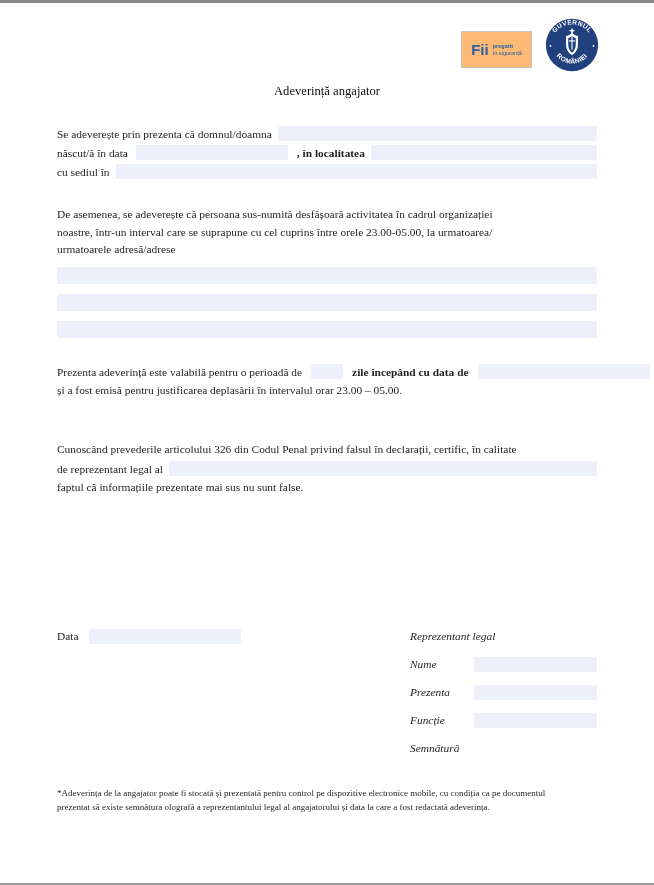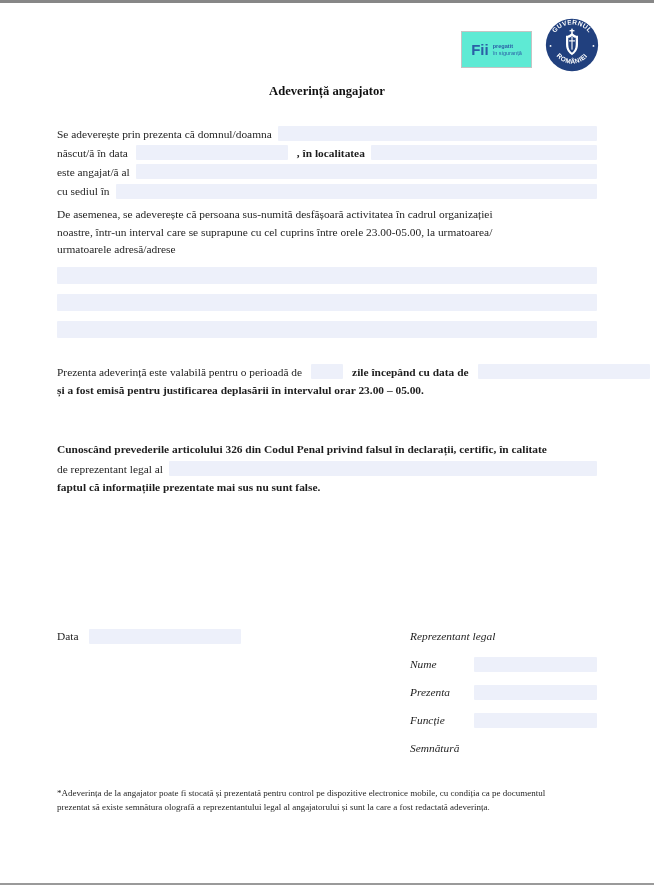--- a/index.html
+++ b/index.html
@@ -7,45 +7,45 @@
     position:relative; width:654px; height:885px; background:#ffffff;
     overflow:hidden; font-family:"Liberation Serif", serif;
     font-size:11.4px; color:#1e1e1e;
   }
   .edge-top   { position:absolute; top:0; left:0; right:0; height:3px; background:#878787; }
   .edge-bottom{ position:absolute; bottom:0; left:0; right:0; height:2px; background:#9a9a9a; }
 
   
   .fii-box {
     position:absolute; left:461px; top:31px; width:71px; height:37px;
-    border:1px solid #c4c4c4; background:#5eead4; box-sizing:border-box;
+    border:1px solid #c4c4c4; background:#fdba74; box-sizing:border-box;
     display:flex; align-items:center; justify-content:center; gap:4px;
     font-family:"Liberation Sans", sans-serif;
   }
   .fii-word { color:#2b5fa6; font-weight:bold; font-size:15px; line-height:15px; }
   .fii-tag  { display:flex; flex-direction:column; color:#2b5fa6; font-size:5.6px; line-height:6.5px; }
   .fii-tag .t1 { font-weight:bold; }
   .seal { position:absolute; left:544px; top:17px; width:56px; height:56px; }
 
   .doc-title {
     position:absolute; top:84px; left:0; right:0; text-align:center;
-    font-weight:bold; font-size:12.6px; color:#101010;
+    font-weight:normal; font-size:12.6px; color:#101010;
   }
 
   .block { position:absolute; left:57px; right:57px; }
   .intro       { top:124px; }
   .activity    { top:206px; }
   .validity    { top:362px; }
   .declaration { top:440px; }
   .signature   { top:628px; height:145px; }
   .footnote    { top:787px; width:516px; font-size:9px; line-height:13.5px; color:#262626; }
 
   .frow { display:flex; align-items:center; height:19.2px; white-space:nowrap; }
   .tline { line-height:17.5px; white-space:nowrap; }
-  .tline19 { line-height:19.2px; white-space:nowrap;font-weight:bold; }
+  .tline19 { line-height:19.2px; white-space:nowrap; }
 
   .field { background:#edf0fa; height:15px; border-radius:1px; }
   .field.grow { flex:1 1 auto; margin-left:6px; }
   .field.w150 { width:152px; margin-left:8px; flex:0 0 auto; }
   .field.days { width:32px; margin-left:9px; flex:0 0 auto; }
   .field.start{ flex:1 1 auto; margin-left:9px; margin-right:-53px; }
   .lbl-b { margin-left:9px;font-weight:bold; }
 
   .addr { margin-top:8px; }
   .addr .band { height:17px; background:#edf0fa; margin-bottom:10px; border-radius:1px; }
@@ -104,24 +104,20 @@
       <span>Se adeverește prin prezenta că domnul/doamna</span>
       <span class="field grow"></span>
     </div>
     <div class="frow">
       <span>născut/ă în data</span>
       <span class="field w150"></span>
       <span class="lbl-b">, în localitatea</span>
       <span class="field grow"></span>
     </div>
     <div class="frow">
-      <span>este angajat/ă al</span>
-      <span class="field grow"></span>
-    </div>
-    <div class="frow">
       <span>cu sediul în</span>
       <span class="field grow"></span>
     </div>
   </div>
 
   <div class="block activity">
     <div class="tline">De asemenea, se adeverește că persoana sus-numită desfășoară activitatea în cadrul organizației</div>
     <div class="tline">noastre, într-un interval care se suprapune cu cel cuprins între orele 23.00-05.00, la urmatoarea/</div>
     <div class="tline">urmatoarele adresă/adrese</div>
     <div class="addr">
@@ -170,16 +166,16 @@
       <div class="rep-row">
         <span class="lbl">Funcție</span>
         <span class="field"></span>
       </div>
       <div class="rep-row">
         <span>Semnătură</span>
       </div>
     </div>
   </div>
 
-  <div class="block footnote">*Adeverința de la angajator poate fi stocată și prezentată pentru control pe dispozitive electronice mobile, cu condiția ca pe documentul prezentat să existe semnătura olografă a reprezentantului legal al angajatorului și sunt la care a fost redactată adeverința.</div>
+  <div class="block footnote">*Adeverința de la angajator poate fi stocată și prezentată pentru control pe dispozitive electronice mobile, cu condiția ca pe documentul prezentat să existe semnătura olografă a reprezentantului legal al angajatorului și data la care a fost redactată adeverința.</div>
 
   <div class="edge-bottom"></div>
 </div>
 
 </body></html>

